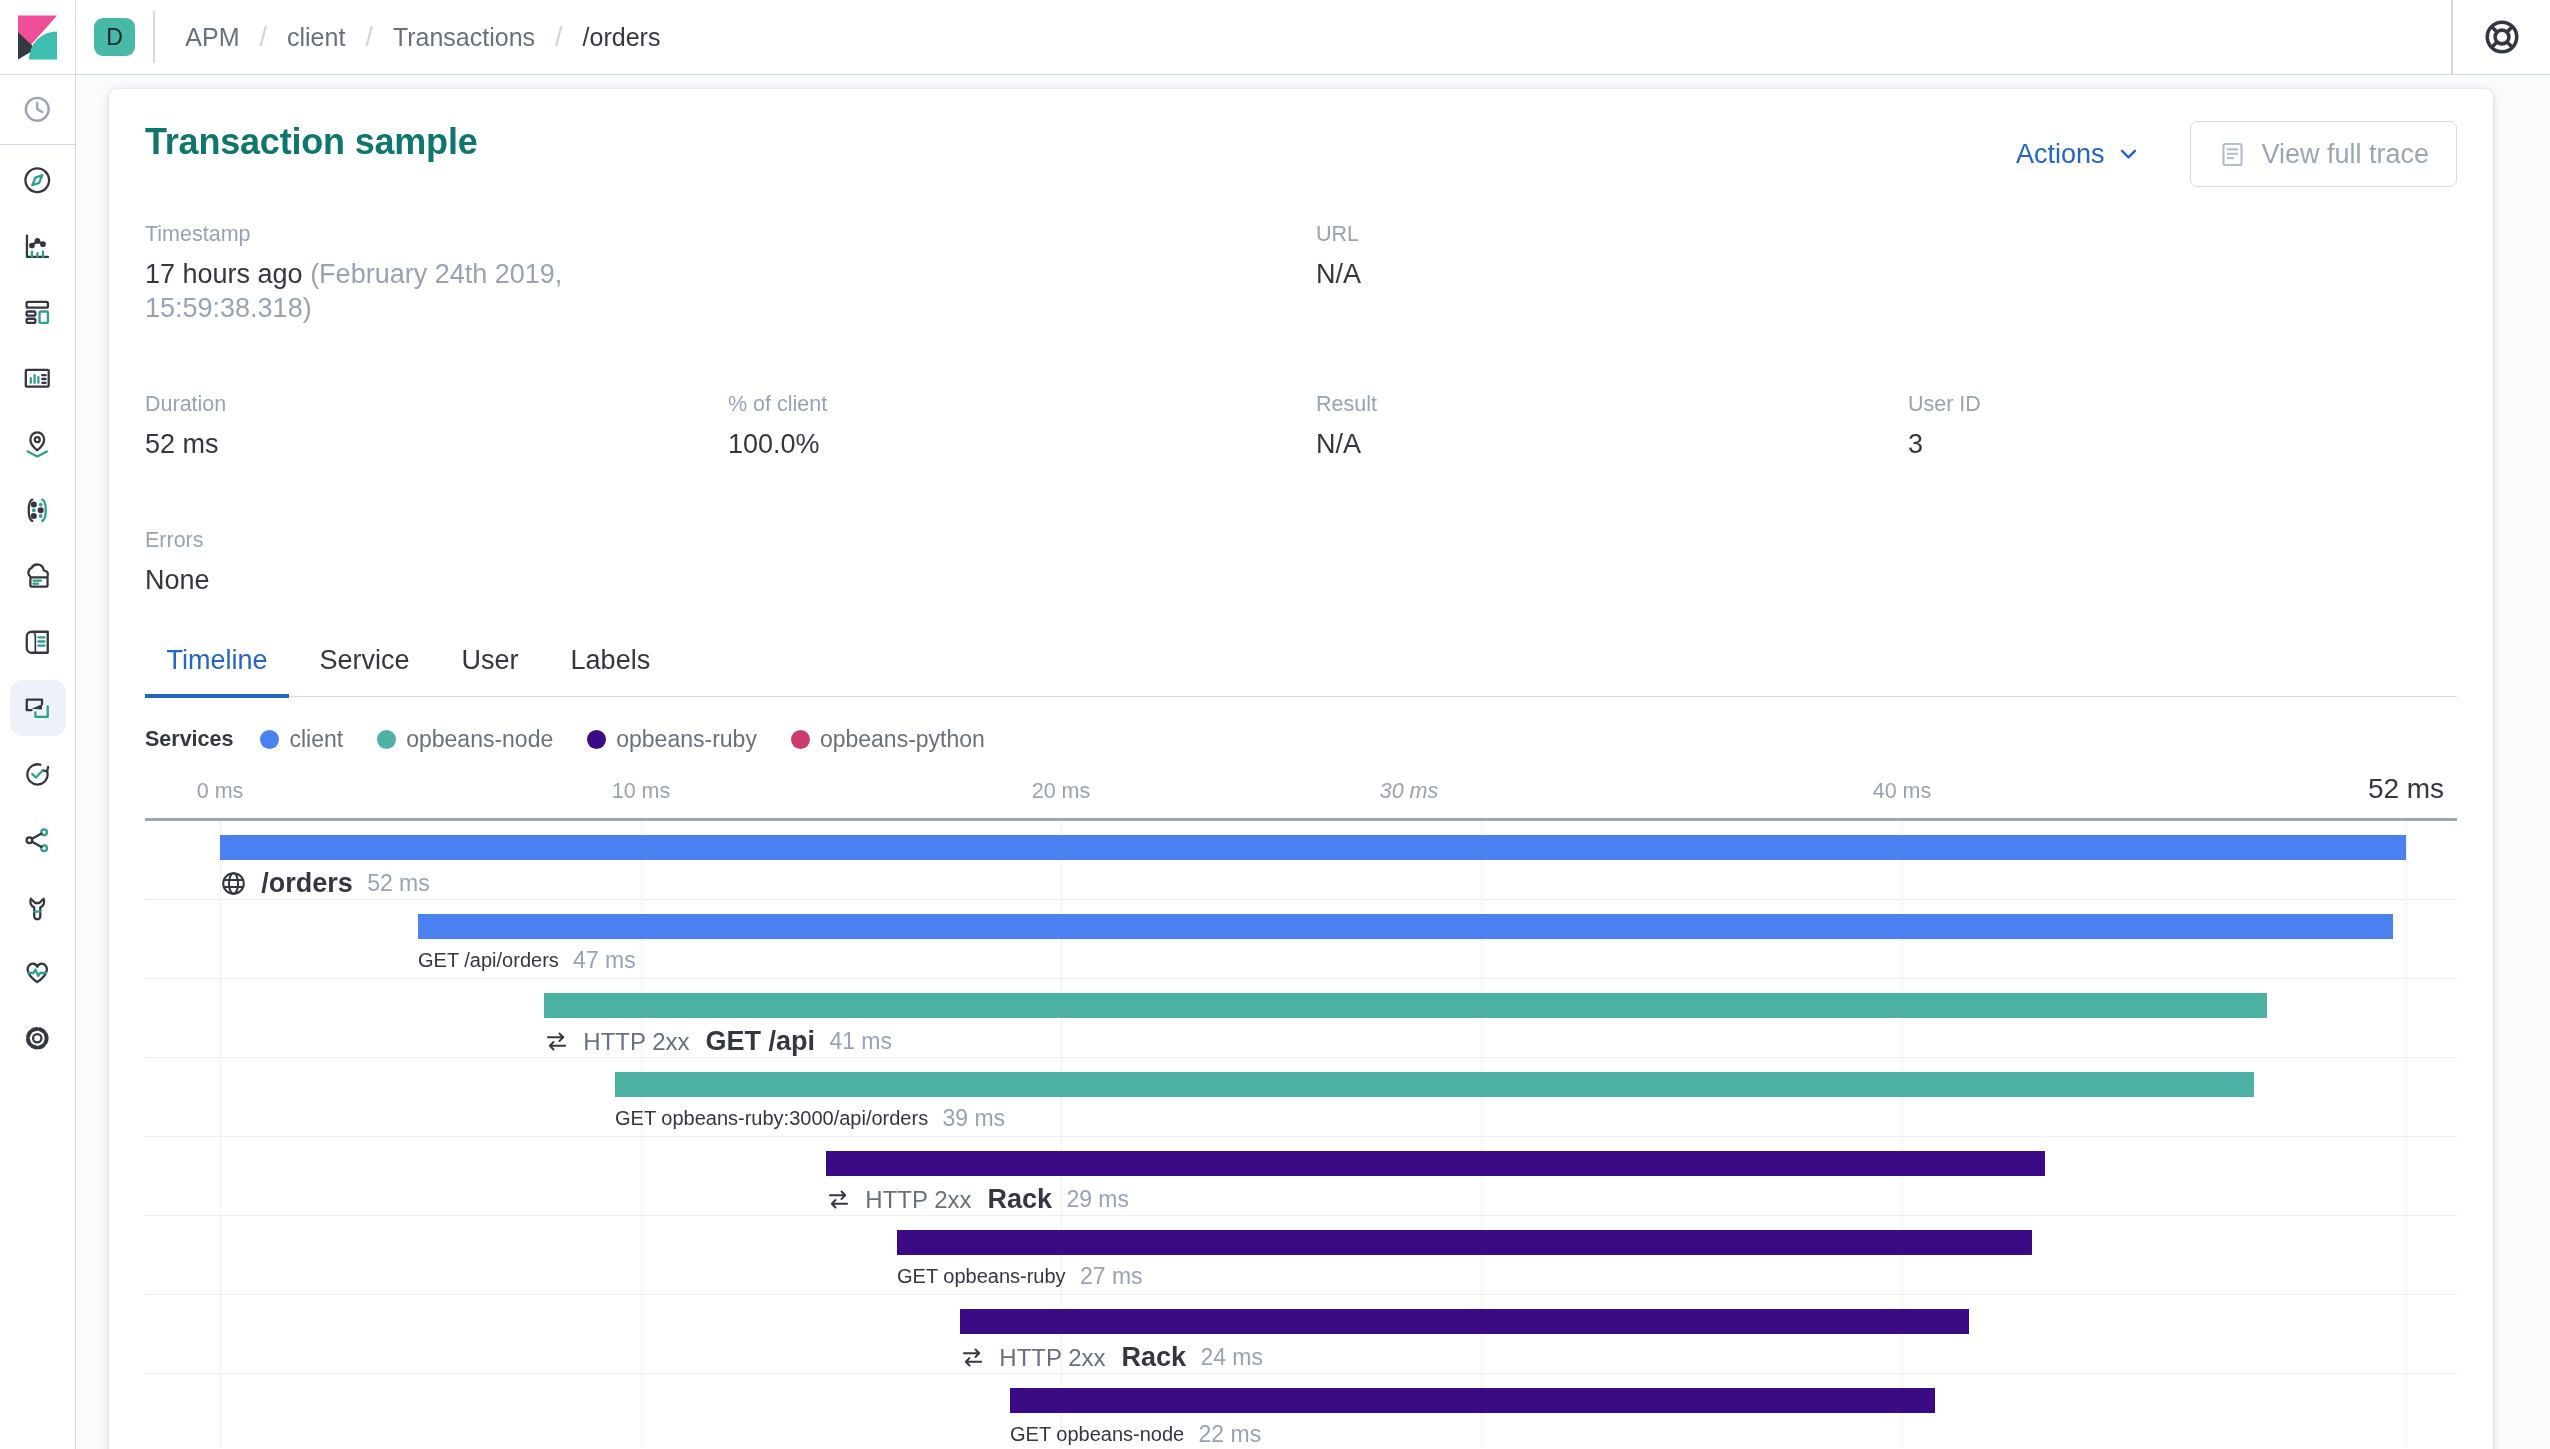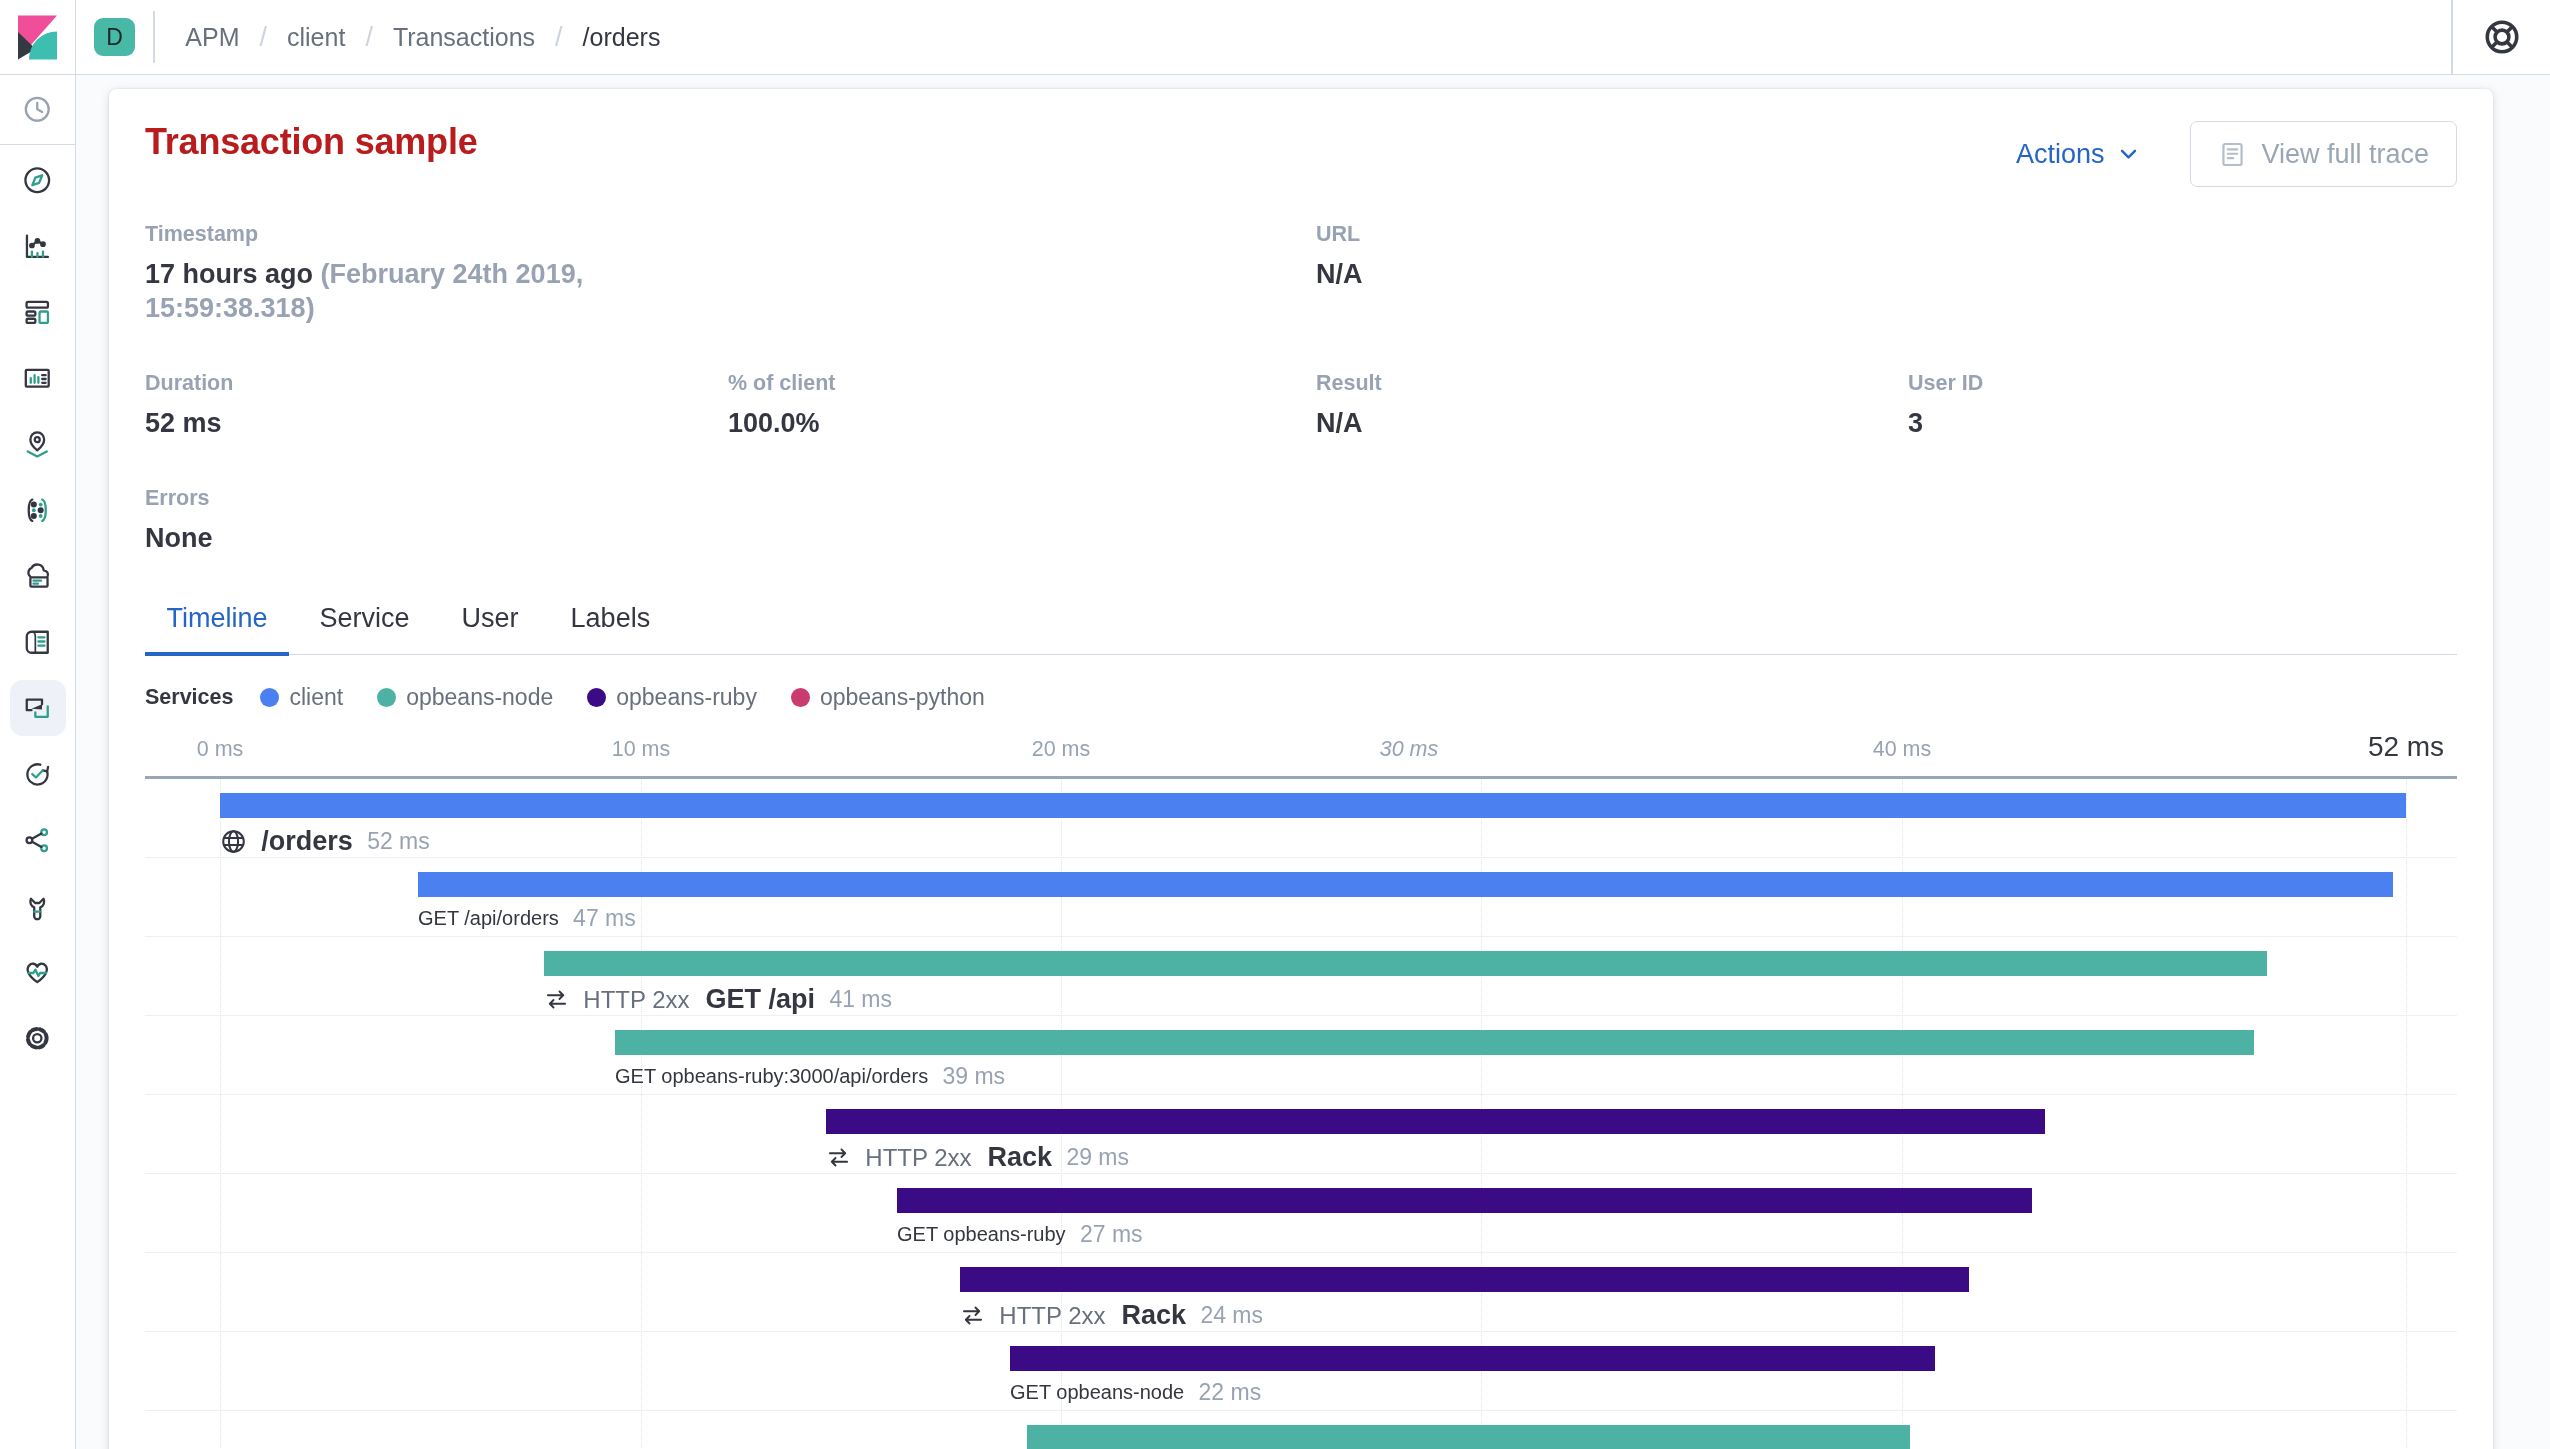--- a/index.html
+++ b/index.html
@@ -35,29 +35,29 @@
   .nav-item.active .active-bg{background:#eef2f8;}
   .ic{display:block;}
   .ac{stroke:#2f9e8d;}
   .acf{fill:#2f9e8d;}
   
   .main{position:absolute;top:75px;left:78px;width:2472px;height:1374px;background:#fafbfd;}
   .card{position:absolute;top:14.3px;left:31px;width:2384px;height:1524px;background:#fff;
     border-radius:7.2px;box-shadow:0 2.7px 9px rgba(109,120,135,.25), 0 0.9px 1.8px rgba(109,120,135,.2);
     padding:32px 36px 0 36px;}
   .card-head{display:flex;align-items:flex-start;}
-  .card-title{font-size:36px;font-weight:600;color:#b91c1c;letter-spacing:-0.2px;}
+  .card-title{font-size:36px;font-weight:600;color:#0f766e;letter-spacing:-0.2px;}
   .head-actions{margin-left:auto;display:flex;align-items:center;}
   .actions-link{display:flex;align-items:center;color:#2565c4;font-size:27px;cursor:pointer;margin-right:50px;}
   .actions-link .chev{margin-left:12.6px;display:flex;}
   .vft-btn{display:flex;align-items:center;height:66px;padding:0 27px;border:1.8px solid #d3dae6;
     border-radius:7.2px;background:#fff;color:#9aa5b6;font-size:27px;font-family:inherit;cursor:not-allowed;}
   .vft-btn .dico{margin-right:14.3px;display:flex;}
   
-  .fields{display:grid;grid-template-columns:583px 588px 592px 1fr;row-gap:45px;margin-top:34px;font-weight:bold;}
+  .fields{display:grid;grid-template-columns:583px 588px 592px 1fr;row-gap:66px;margin-top:34px;}
   .field .f-label{font-size:21.5px;color:#98a2b3;line-height:27px;}
   .field .f-value{font-size:27px;color:#343741;margin-top:9px;line-height:34px;}
   .field .f-sec{color:#98a2b3;}
   
   .tabs{display:flex;margin-top:48px;border-bottom:1.8px solid #d3dae6;}
   .tab{padding:0 21.5px 20px 21.5px;margin-right:9px;font-size:27px;color:#343741;cursor:pointer;position:relative;}
   .tab.active{color:#2565c4;}
   .tab.active:after{content:"";position:absolute;left:0;right:0;bottom:-1.8px;height:4.5px;background:#2565c4;}
   
   .legend{display:flex;align-items:center;margin-top:24px;height:36px;}

